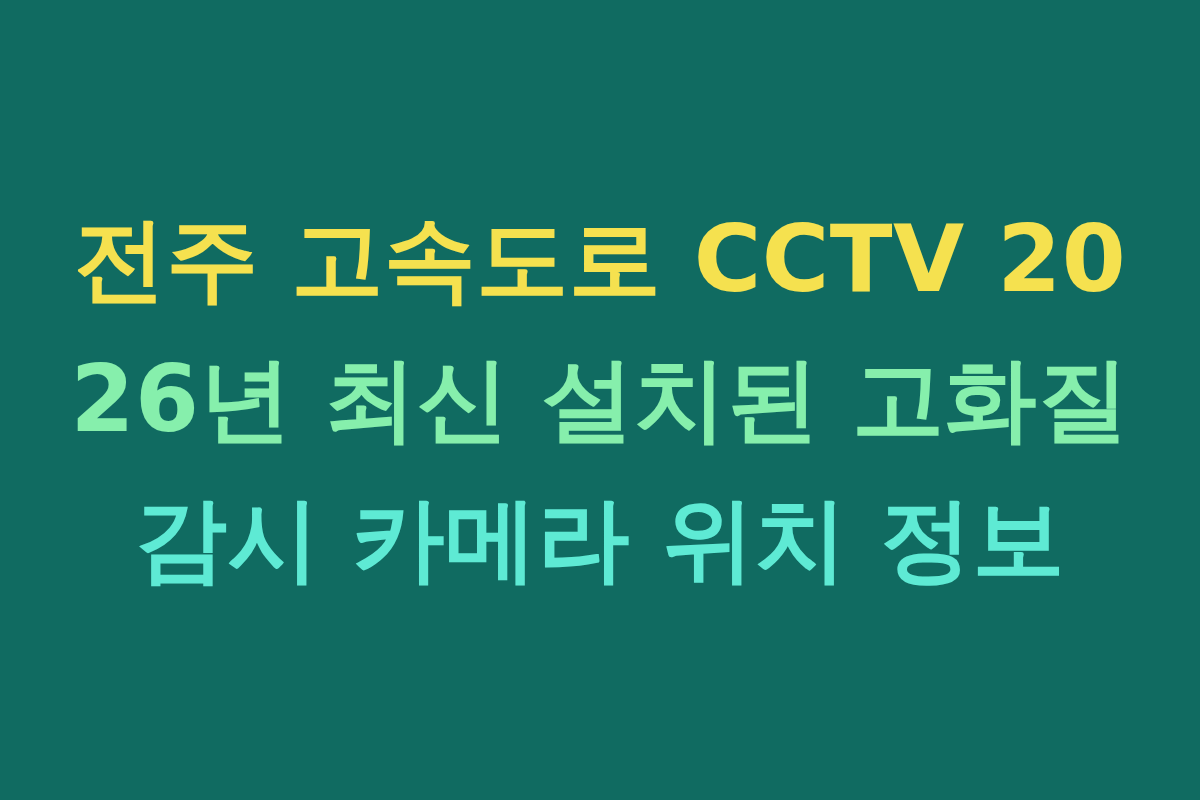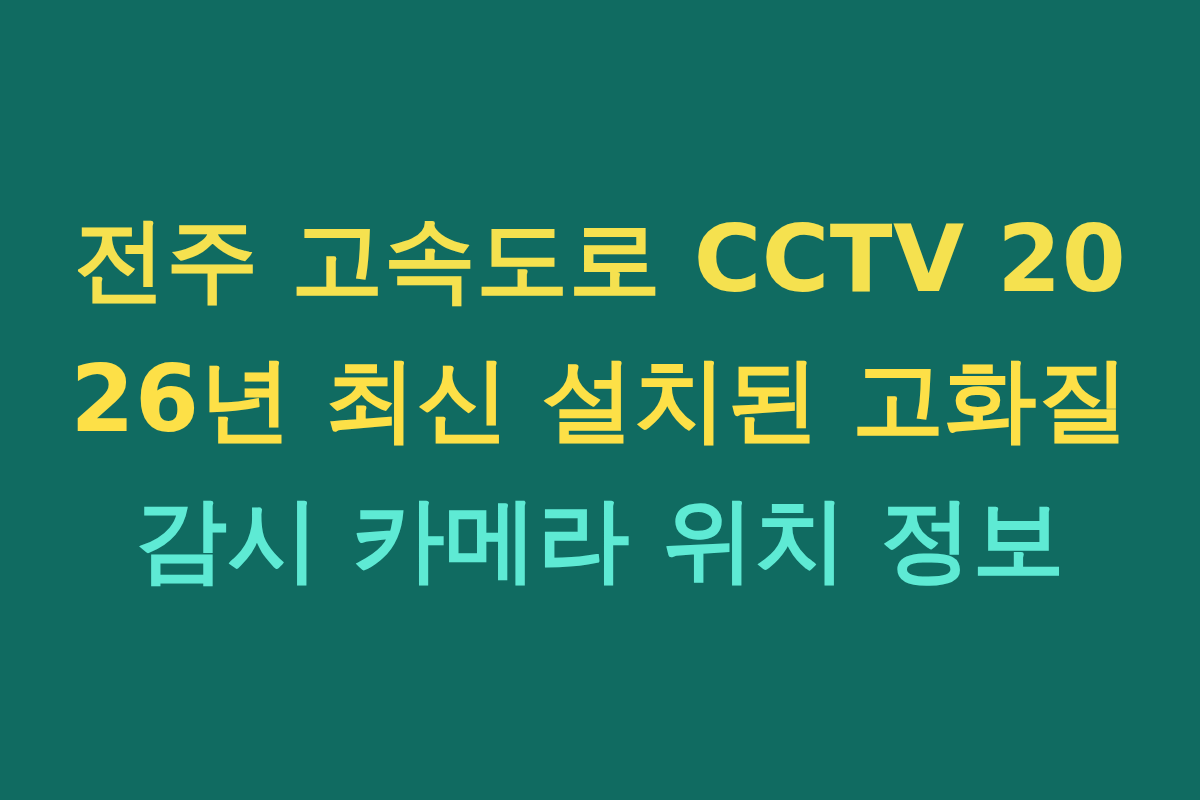--- a/index.html
+++ b/index.html
@@ -55,18 +55,18 @@
 </style>
 </head>
 <body>
 
 <div id="banner" style="background: rgb(16, 107, 97);">
 
   <div id="title-block">
 
     <span class="title-line line-1" style="color: rgb(245, 225, 79);">전주 고속도로 CCTV 20</span>
 
-    <span class="title-line line-2" style="color: #fde047;">26년 최신 설치된 고화질</span>
+    <span class="title-line line-2" style="color: #86efac;">26년 최신 설치된 고화질</span>
 
     <span class="title-line line-3" style="color: #5eead4;">감시 카메라 위치 정보</span>
 
   </div>
 </div>
 
 </body></html>

